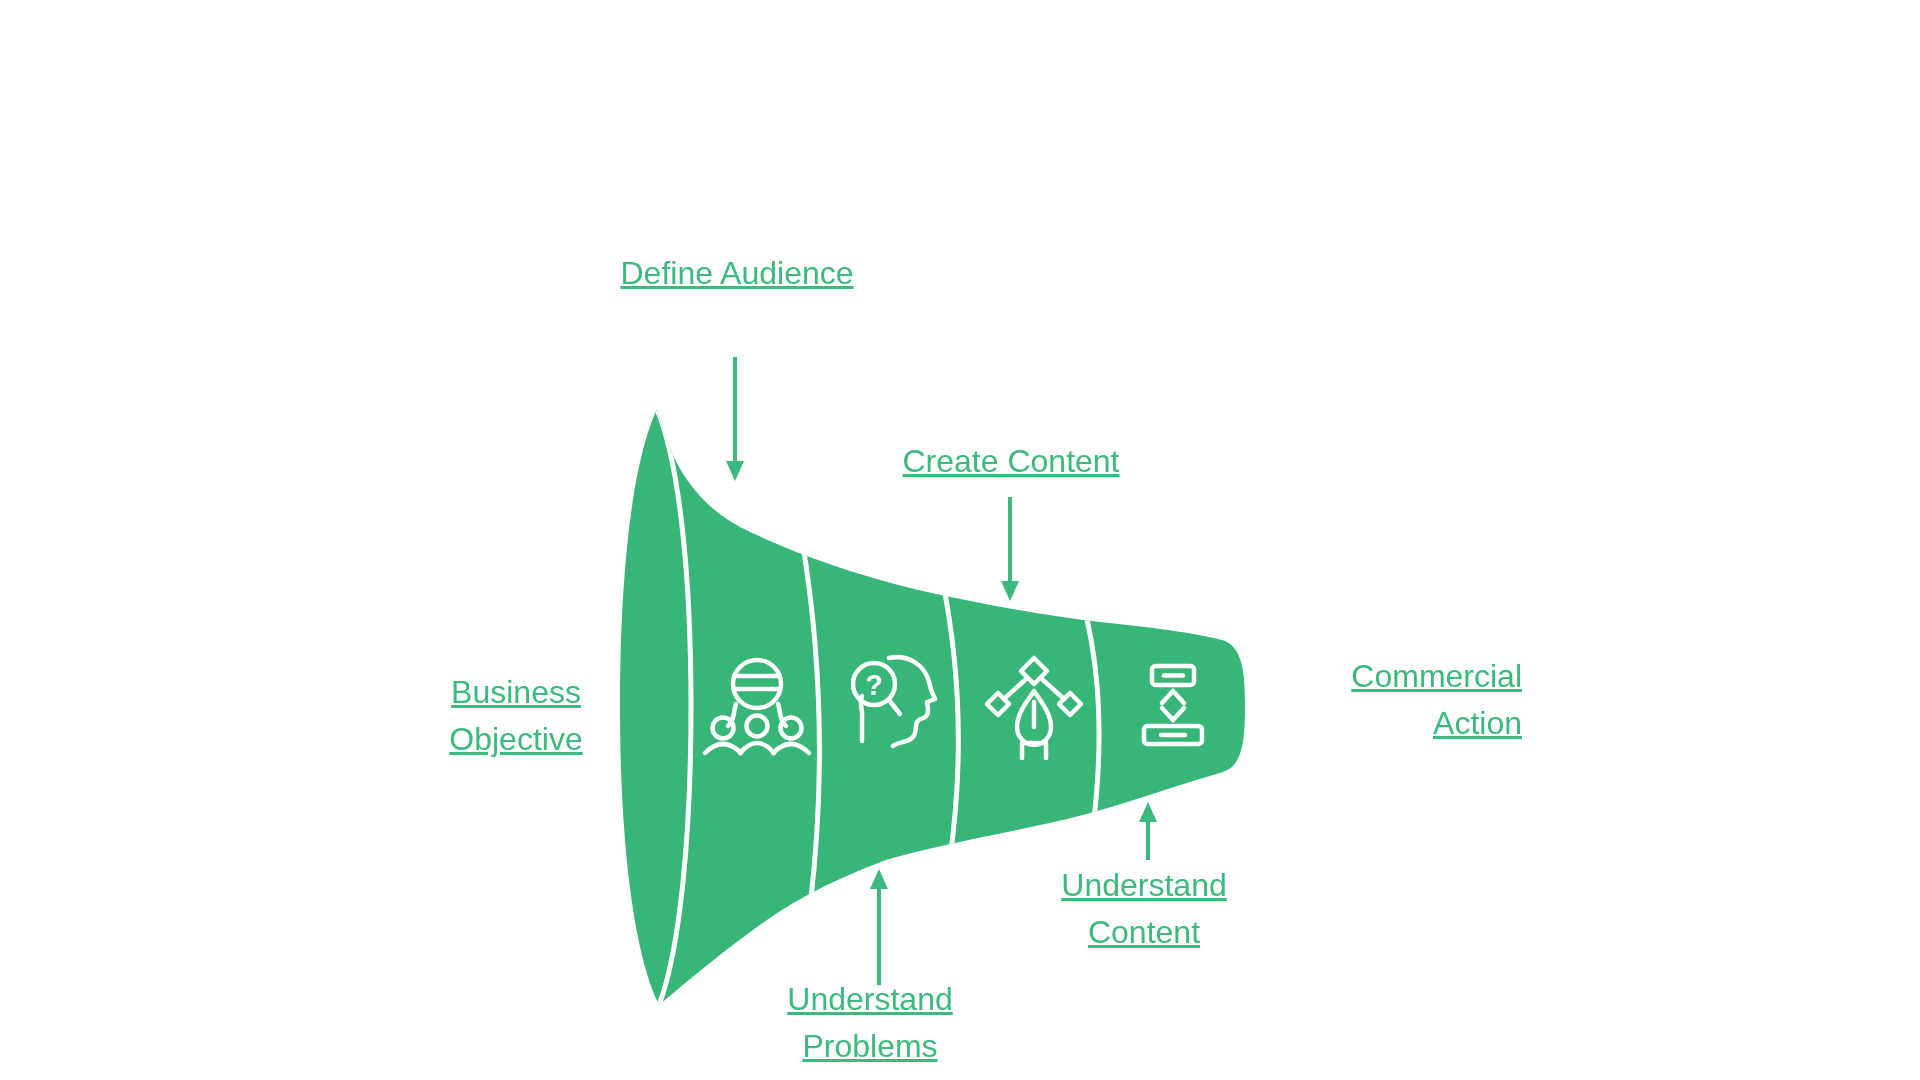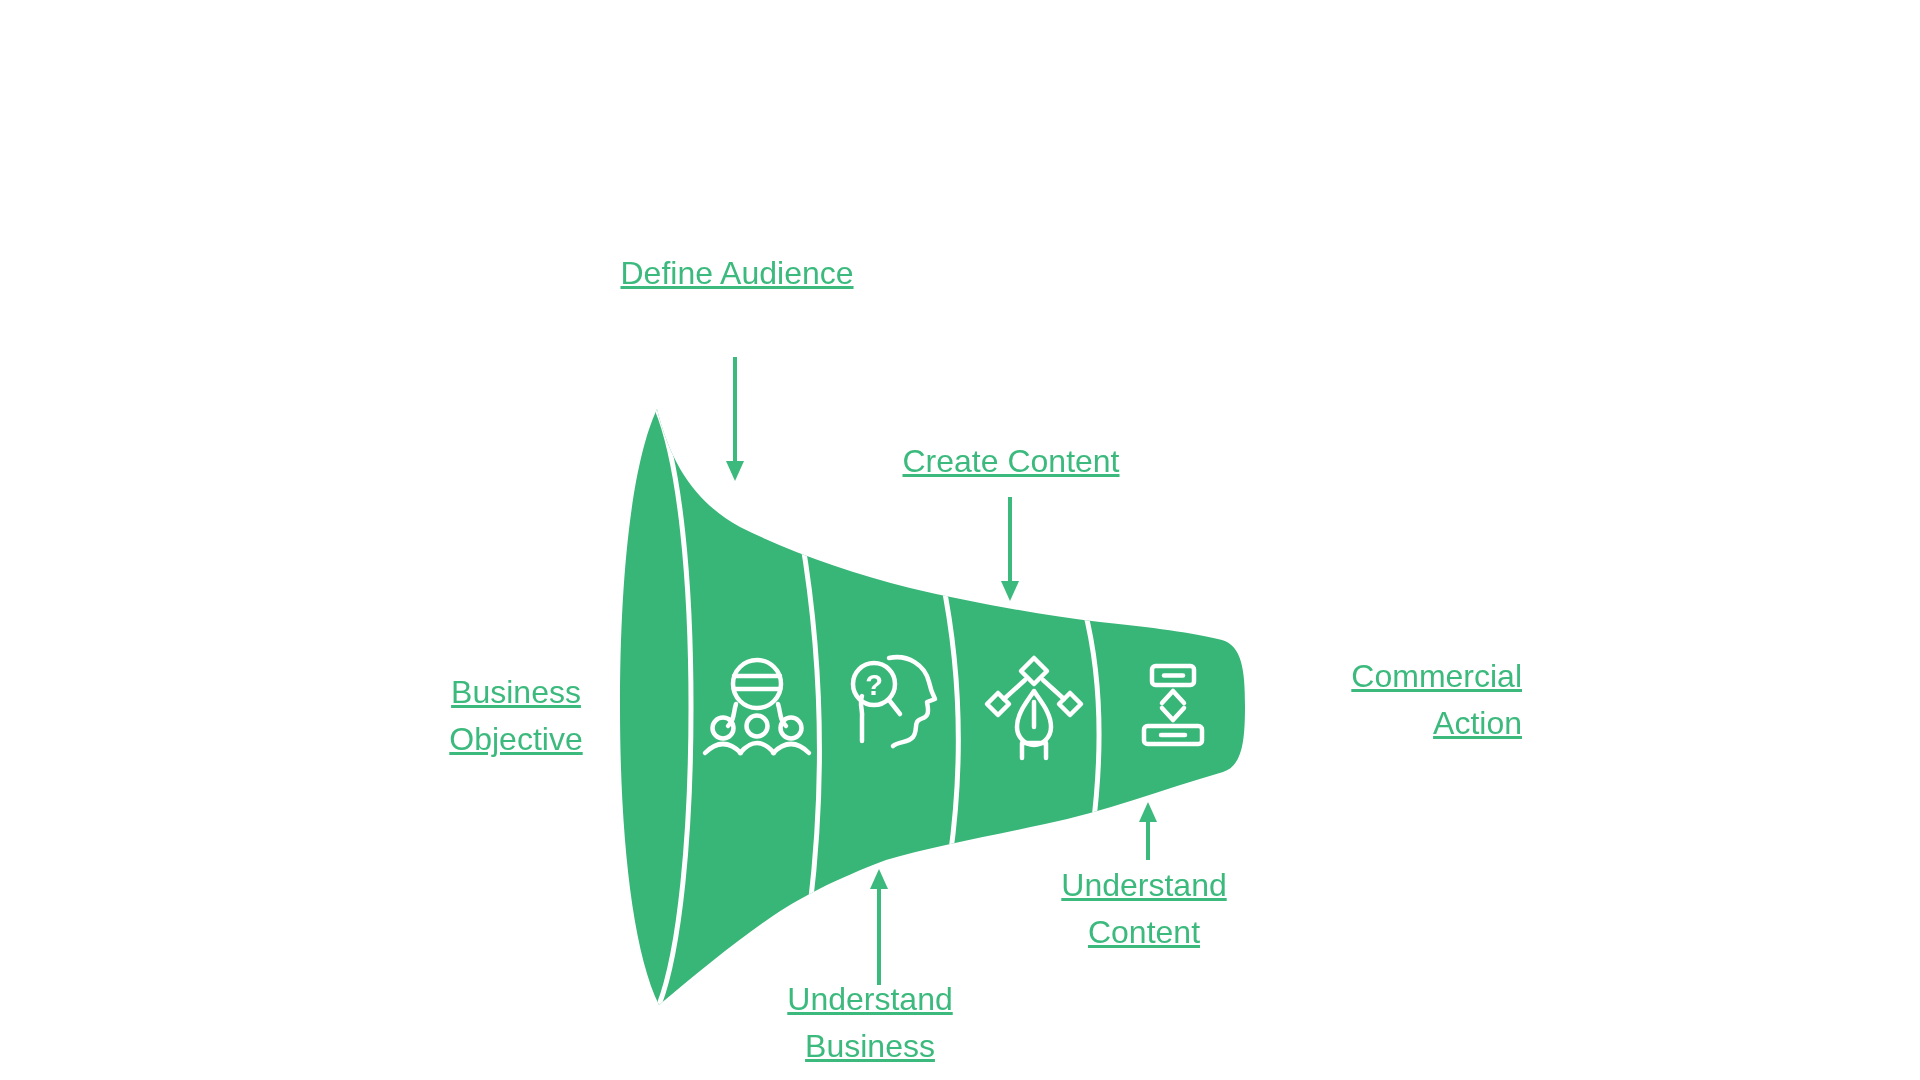--- a/index.html
+++ b/index.html
@@ -149,18 +149,18 @@
       <polygon class="arrow-head" points="879,869 870,889 888,889"></polygon>
     </g>
     <g>
       <line class="arrow-shaft" x1="1148" y1="860" x2="1148" y2="820"></line>
       <polygon class="arrow-head" points="1148,802 1139,822 1157,822"></polygon>
     </g>
   </svg>
 
   <div class="lbl lbl-center lbl-business">Business Objective</div>
   <div class="lbl lbl-center lbl-define">Define Audience</div>
-  <div class="lbl lbl-center lbl-understand">Understand Business</div>
+  <div class="lbl lbl-center lbl-understand">Understand Problems</div>
   <div class="lbl lbl-center lbl-create">Create Content</div>
   <div class="lbl lbl-center lbl-distribute">Understand Content</div>
   <div class="lbl lbl-commercial">Commercial Action</div>
 
 </div>
 
 </body></html>

